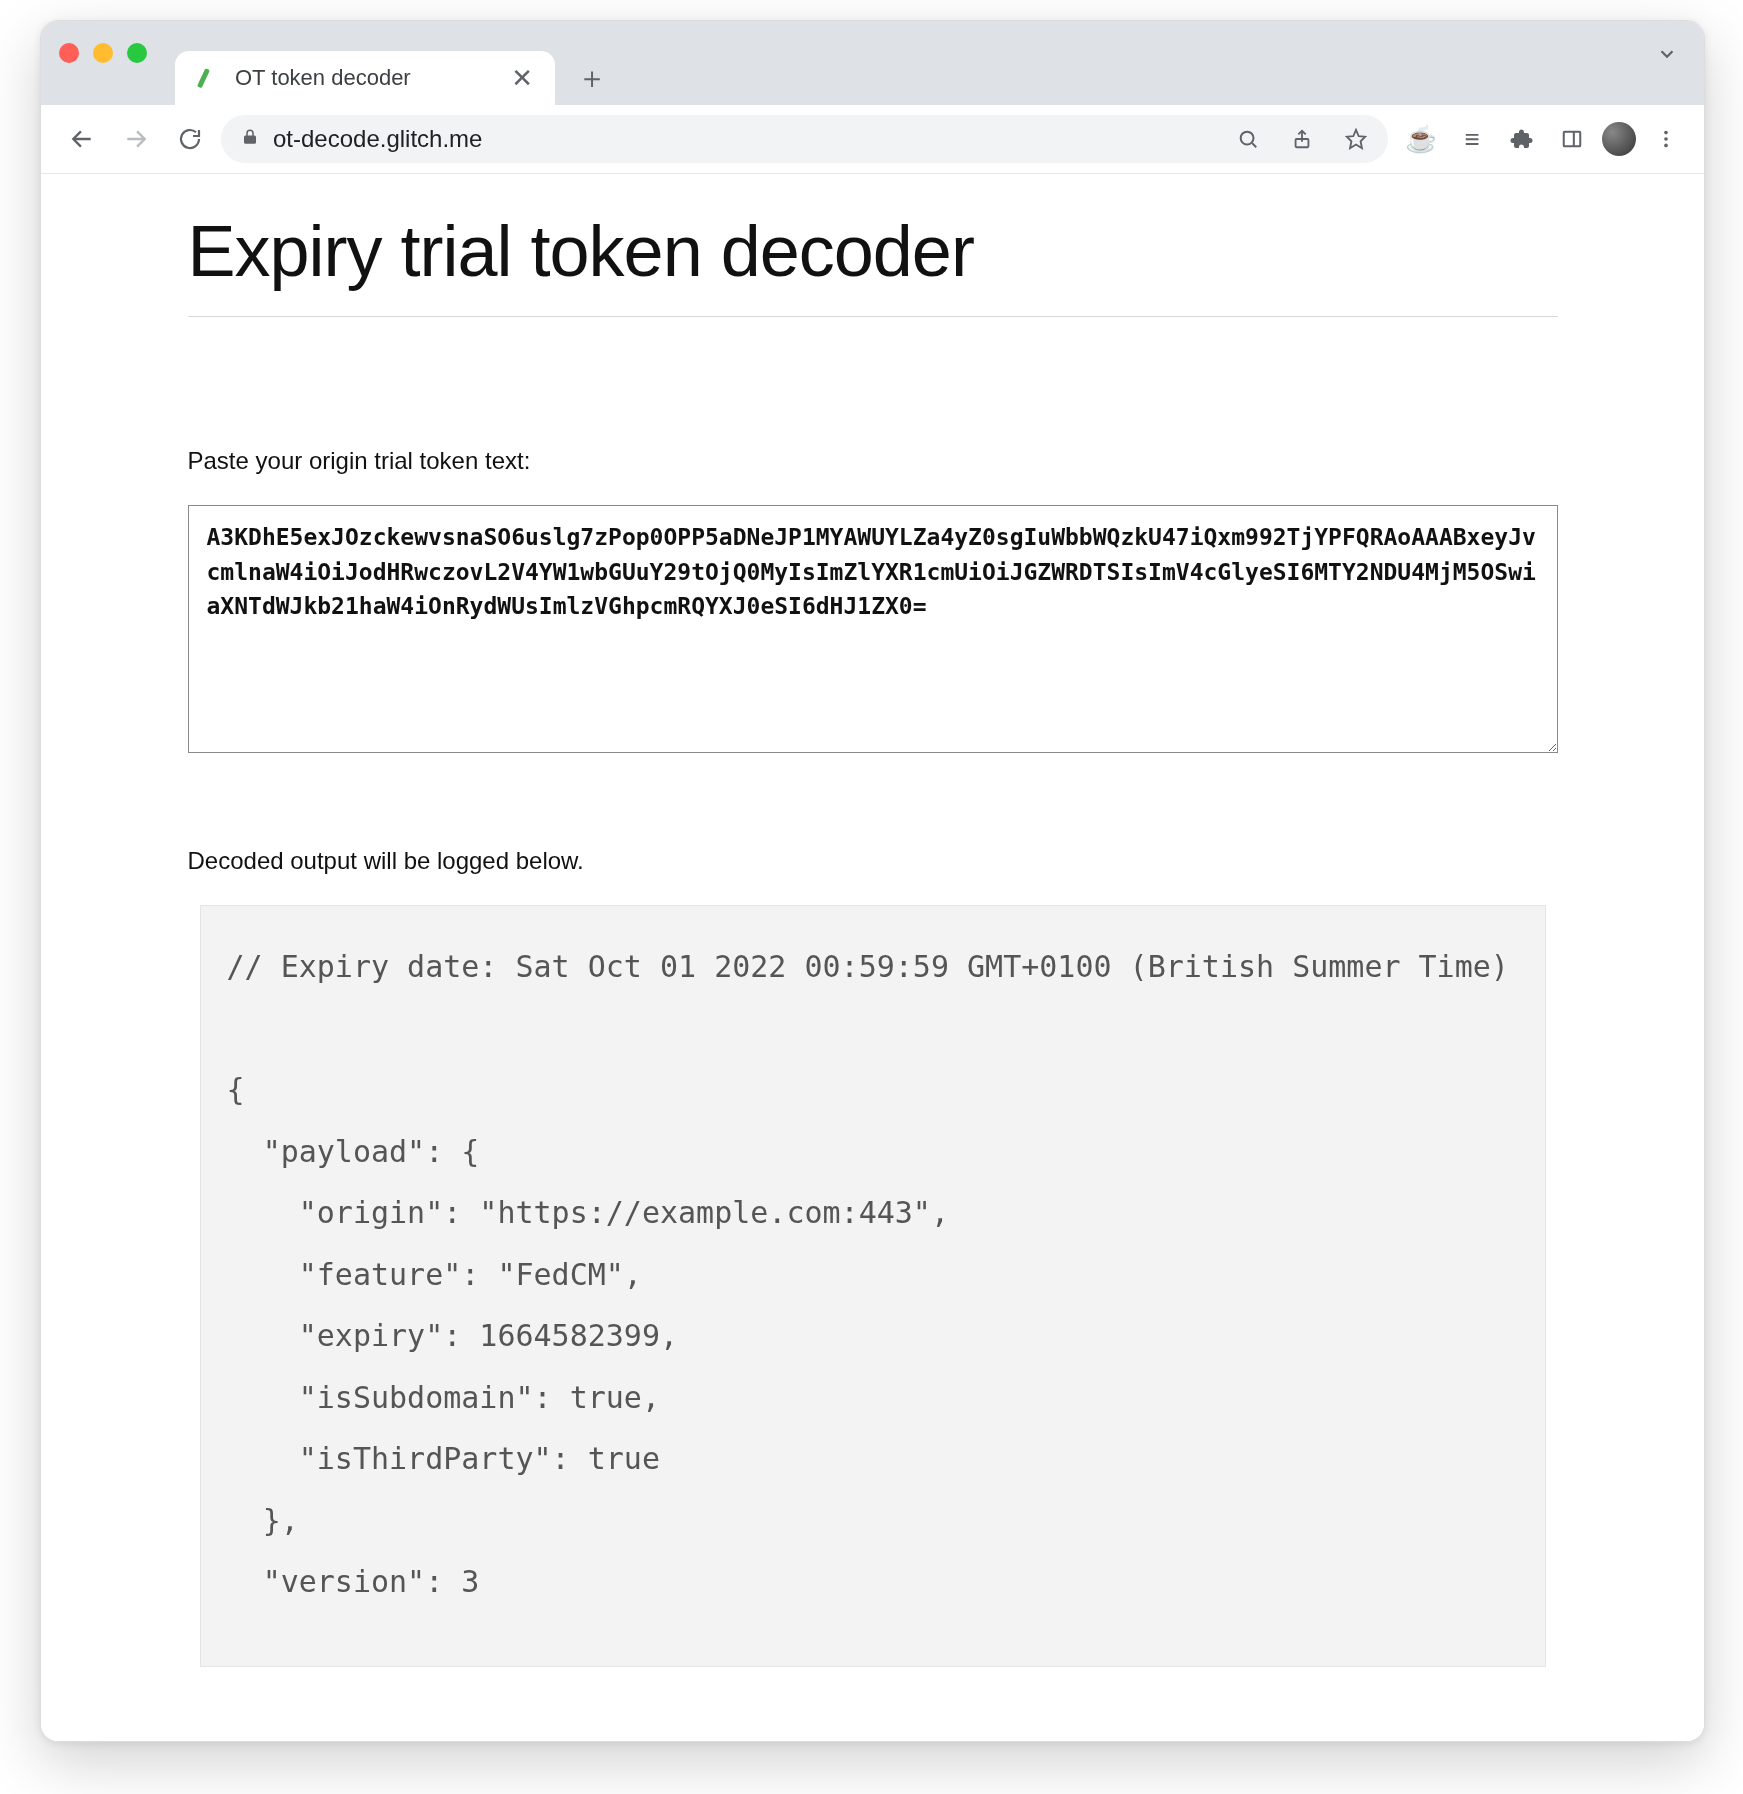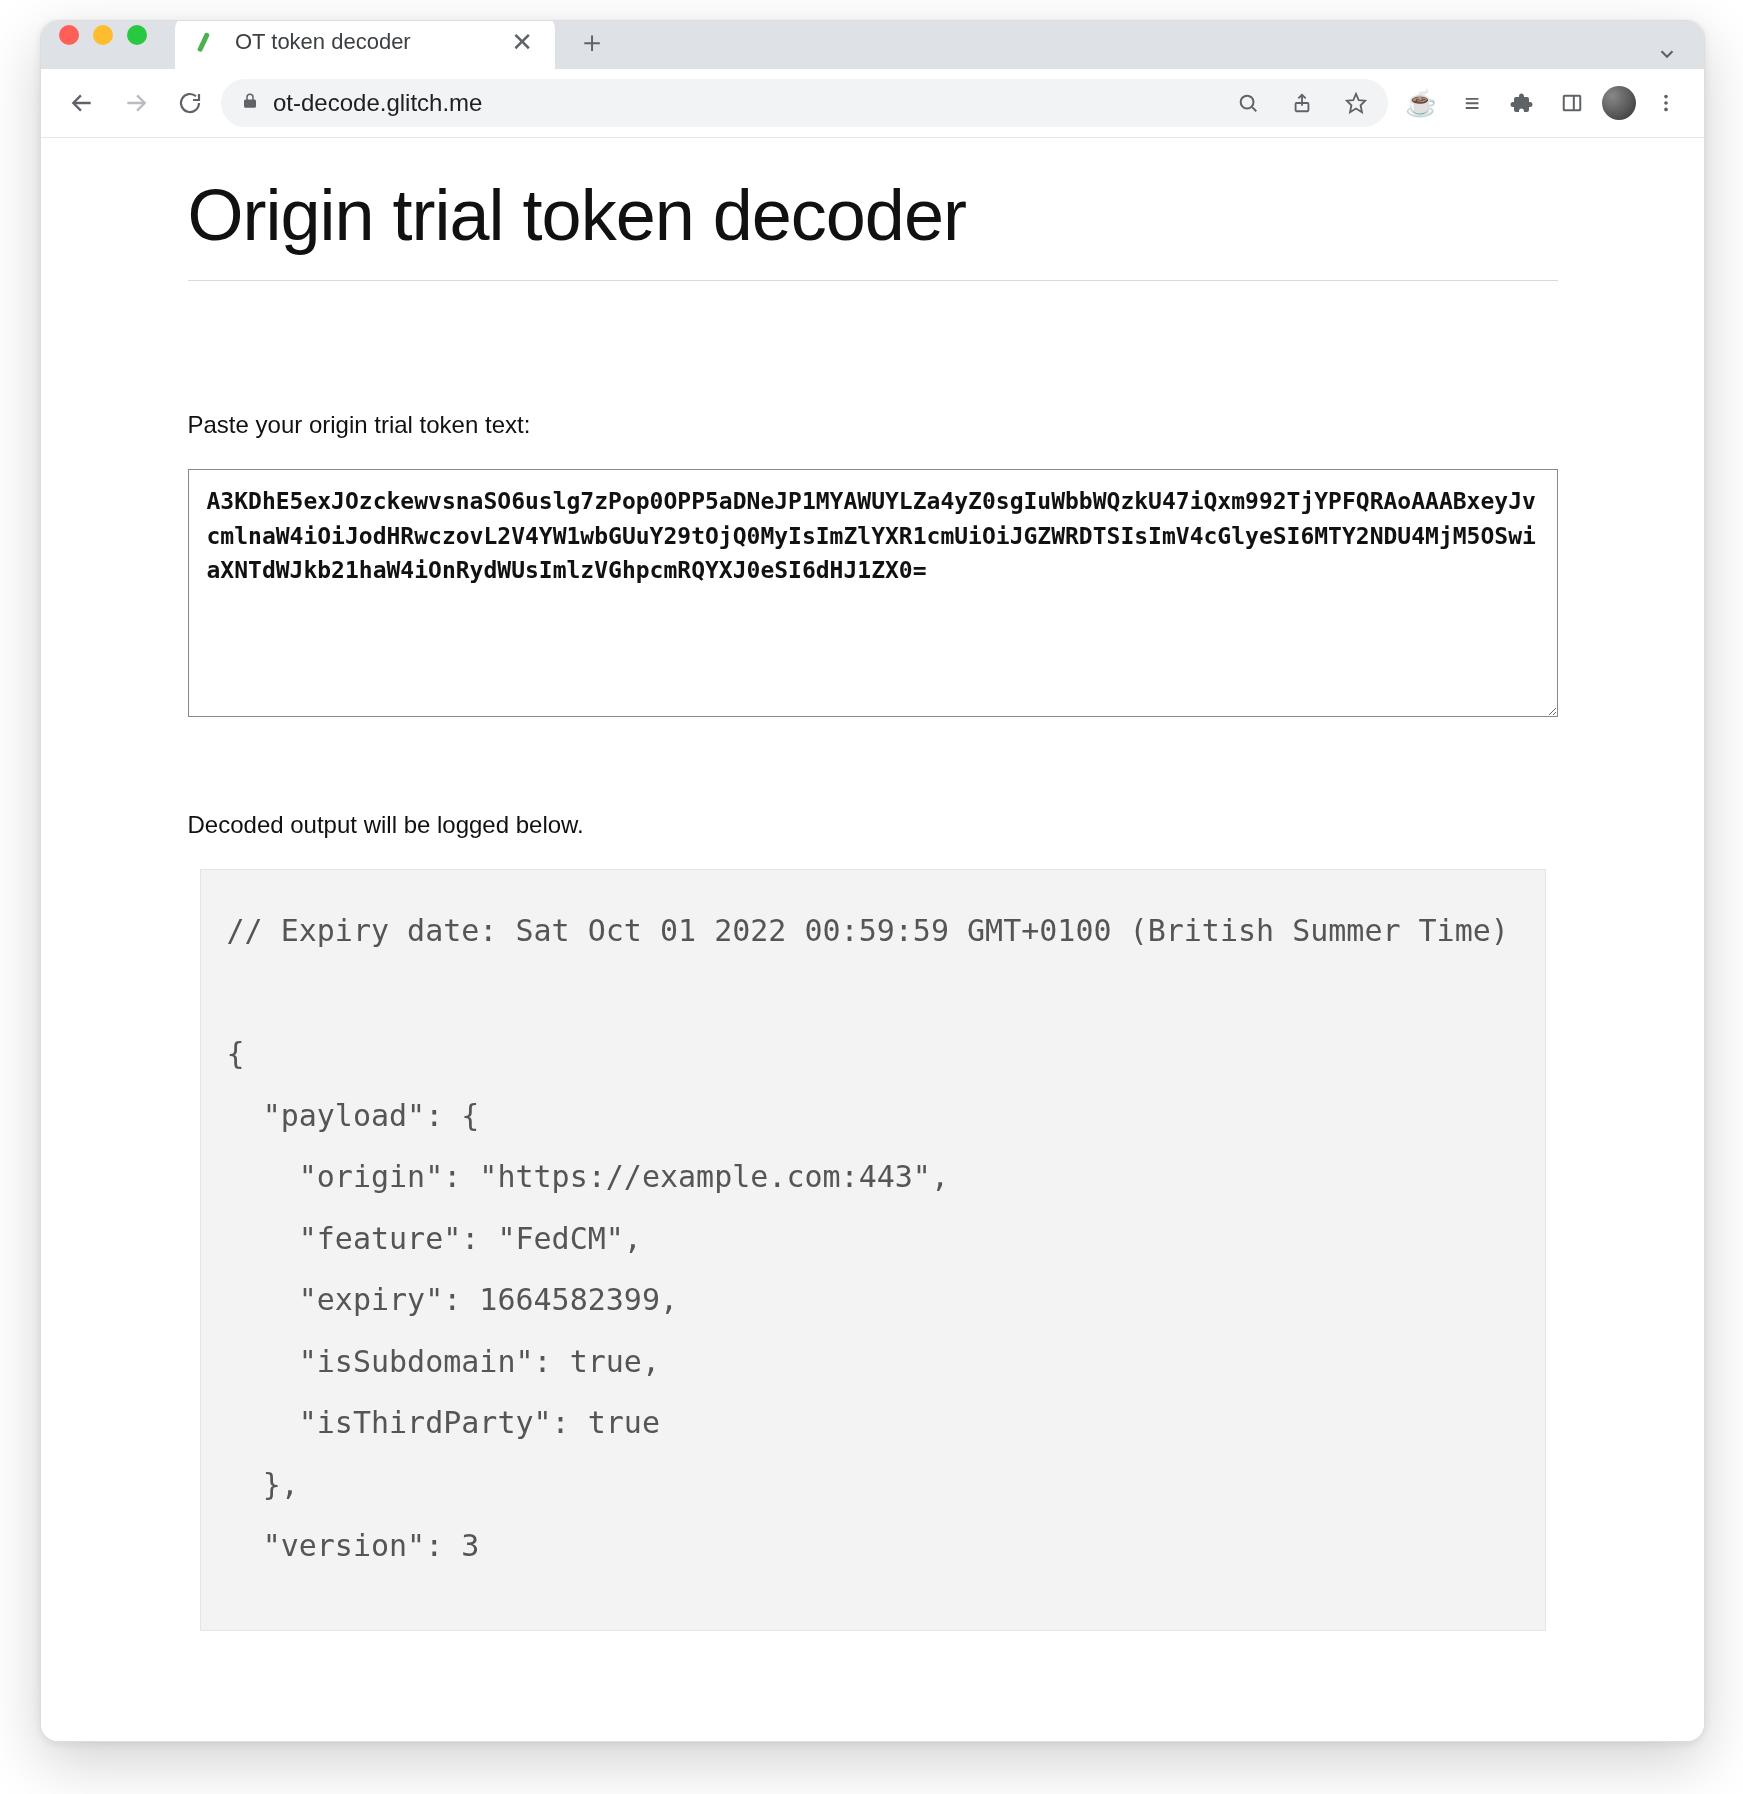--- a/index.html
+++ b/index.html
@@ -26,21 +26,21 @@
     border-radius: 18px;
     box-shadow: 0 20px 60px rgba(0,0,0,0.18), 0 2px 8px rgba(0,0,0,0.08);
     overflow: hidden;
     display: flex;
     flex-direction: column;
     border: 1px solid #ddd;
   }
 
   
   .tab-strip {
-    height: 48px;
+    height: 84px;
     background: #dee1e6;
     display: flex;
     align-items: flex-end;
     padding-left: 18px;
     position: relative;
   }
   .traffic-lights {
     display: flex;
     gap: 14px;
     align-items: center;
@@ -346,21 +346,21 @@
               <circle cx="12" cy="5" r="2"></circle>
               <circle cx="12" cy="12" r="2"></circle>
               <circle cx="12" cy="19" r="2"></circle>
             </svg>
         </span>
       </div>
     </div>
 
     <div class="page">
       <div class="content">
-        <h1 class="page-title">Origin trial token decoder</h1>
+        <h1 class="page-title">Expiry trial token decoder</h1>
         <hr class="hr">
 
         <p class="section-label">Paste your origin trial token text:</p>
 
         <textarea class="token-input" style="">A3KDhE5exJOzckewvsnaSO6uslg7zPop0OPP5aDNeJP1MYAWUYLZa4yZ0sgIuWbbWQzkU47iQxm992TjYPFQRAoAAABxeyJvcmlnaW4iOiJodHRwczovL2V4YW1wbGUuY29tOjQ0MyIsImZlYXR1cmUiOiJGZWRDTSIsImV4cGlyeSI6MTY2NDU4MjM5OSwiaXNTdWJkb21haW4iOnRydWUsImlzVGhpcmRQYXJ0eSI6dHJ1ZX0=</textarea>
 
         <p class="section-label short-gap">Decoded output will be logged below.</p>
 
         <pre class="output">// Expiry date: Sat Oct 01 2022 00:59:59 GMT+0100 (British Summer Time)
 

